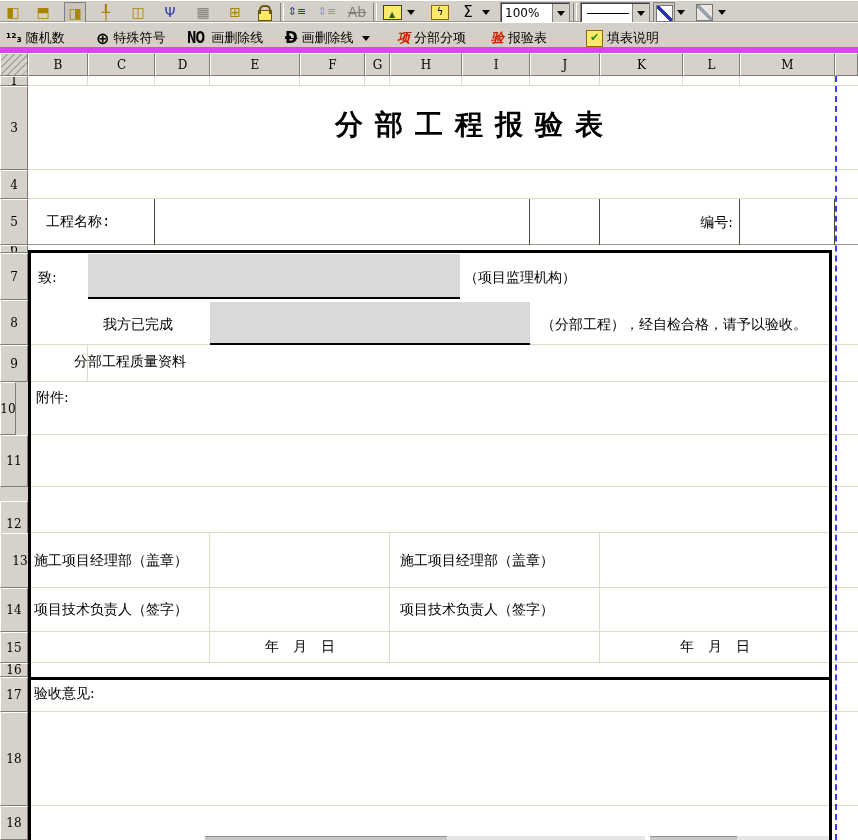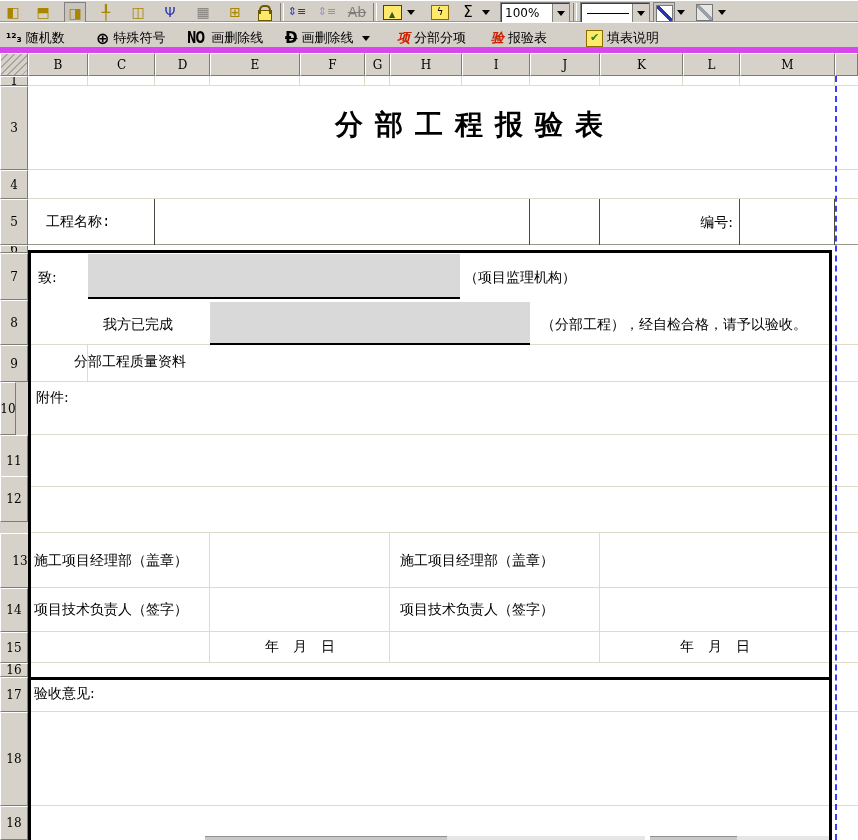--- a/index.html
+++ b/index.html
@@ -169,21 +169,21 @@
   <div class="hc" style="left:0;top:0;width:28px;height:10px;">1</div>
   <div class="hc" style="left:0;top:10px;width:28px;height:84px;">3</div>
   <div class="hc" style="left:0;top:94px;width:28px;height:29px;">4</div>
   <div class="hc" style="left:0;top:123px;width:28px;height:46px;">5</div>
   <div class="hc" style="left:0;top:169px;width:28px;height:8px;">6</div>
   <div class="hc" style="left:0;top:177px;width:28px;height:47px;">7</div>
   <div class="hc" style="left:0;top:224px;width:28px;height:45px;">8</div>
   <div class="hc" style="left:0;top:269px;width:28px;height:37px;">9</div>
   <div class="hc" style="left:0;top:306px;width:16px;height:53px;">10</div>
   <div class="hc" style="left:0;top:359px;width:28px;height:52px;">11</div>
-  <div class="hc" style="left:0;top:400px;width:28px;height:46px;text-align:right;">12</div>
+  <div class="hc" style="left:0;top:425px;width:28px;height:46px;text-align:right;">12</div>
   <div class="hc" style="left:0;top:457px;width:40px;height:55px;">13</div>
   <div class="hc" style="left:0;top:512px;width:28px;height:44px;">14</div>
   <div class="hc" style="left:0;top:556px;width:28px;height:31px;">15</div>
   <div class="hc" style="left:0;top:587px;width:28px;height:14px;">16</div>
   <div class="hc" style="left:0;top:601px;width:28px;height:35px;">17</div>
   <div class="hc" style="left:0;top:636px;width:28px;height:94px;">18</div>
   <div class="hc" style="left:0;top:730px;width:28px;height:34px;">18</div>
 </div>
 
 <div class="abs" style="left:28px;top:76px;width:830px;height:764px;background:#fff;"></div>

